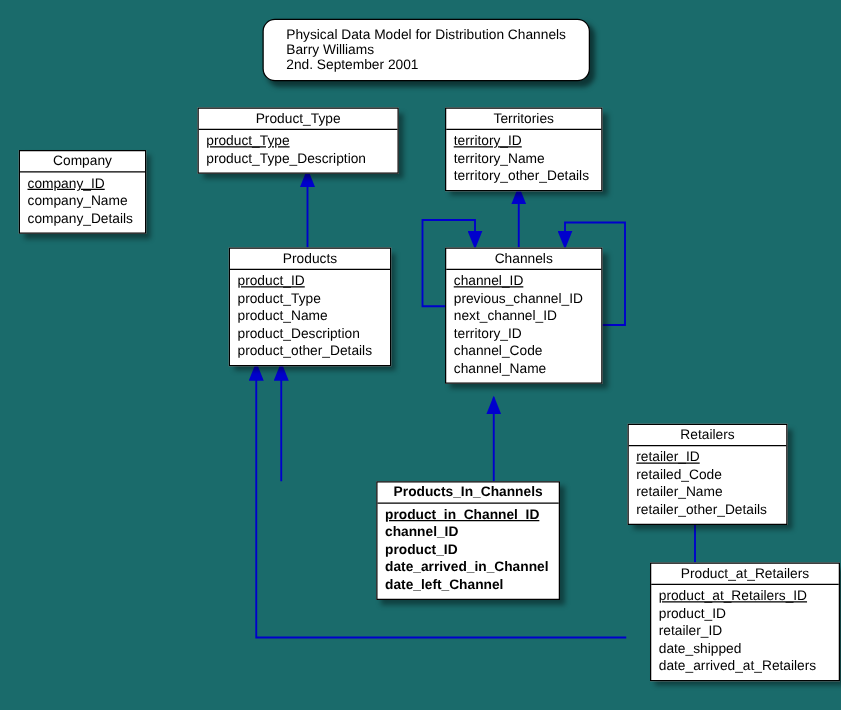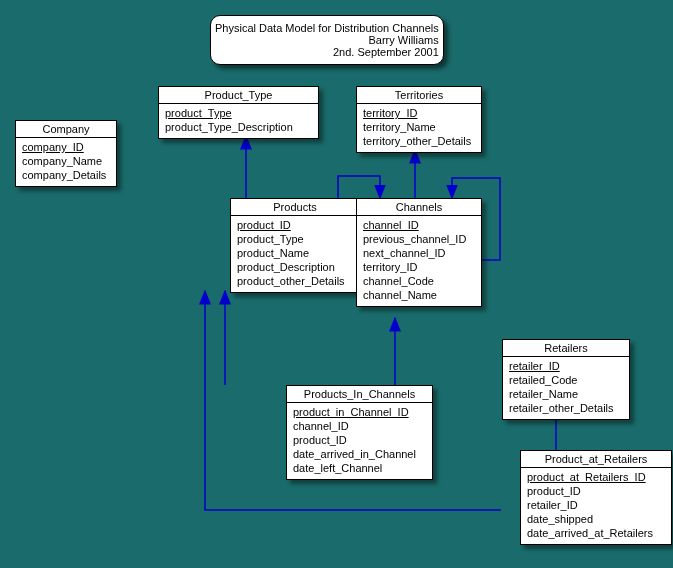--- a/index.html
+++ b/index.html
@@ -11,22 +11,22 @@
     width: 673px;
     height: 568px;
     position: relative;
     overflow: hidden;
   }
   .title-box {
     position: absolute;
     background: #fff;
     border: 1px solid #000;
     border-radius: 10px;
-    padding: 6px 4px;
-    text-align: right;
+    padding: 6px 18px;
+    text-align: left;
     box-shadow: 4px 4px 4px rgba(0,0,0,0.5);
   }
   .entity {
     position: absolute;
     background: #fff;
     border: 1px solid #000;
     box-shadow: 4px 4px 4px rgba(0,0,0,0.4);
   }
   .entity-title {
     text-align: center;
@@ -103,21 +103,21 @@
 
 <div class="entity" style="left:356px; top:86px; width:124px;">
   <div class="entity-title">Territories</div>
   <div class="entity-body">
     <div class="attr pk">territory_ID</div>
     <div class="attr">territory_Name</div>
     <div class="attr">territory_other_Details</div>
   </div>
 </div>
 
-<div class="entity" style="left:183px; top:198px; width:128px;margin-left:47px;">
+<div class="entity" style="left:183px; top:198px; width:128px;">
   <div class="entity-title">Products</div>
   <div class="entity-body">
     <div class="attr pk">product_ID</div>
     <div class="attr">product_Type</div>
     <div class="attr">product_Name</div>
     <div class="attr">product_Description</div>
     <div class="attr">product_other_Details</div>
   </div>
 </div>
 
@@ -136,21 +136,21 @@
 <div class="entity" style="left:502px; top:339px; width:126px;">
   <div class="entity-title">Retailers</div>
   <div class="entity-body">
     <div class="attr pk">retailer_ID</div>
     <div class="attr">retailed_Code</div>
     <div class="attr">retailer_Name</div>
     <div class="attr">retailer_other_Details</div>
   </div>
 </div>
 
-<div class="entity" style="left:286px; top:385px; width:145px;">
+<div class="entity" style="left:301px; top:385px; width:145px;font-weight:bold;">
   <div class="entity-title">Products_In_Channels</div>
   <div class="entity-body">
     <div class="attr pk">product_in_Channel_ID</div>
     <div class="attr">channel_ID</div>
     <div class="attr">product_ID</div>
     <div class="attr">date_arrived_in_Channel</div>
     <div class="attr">date_left_Channel</div>
   </div>
 </div>
 

